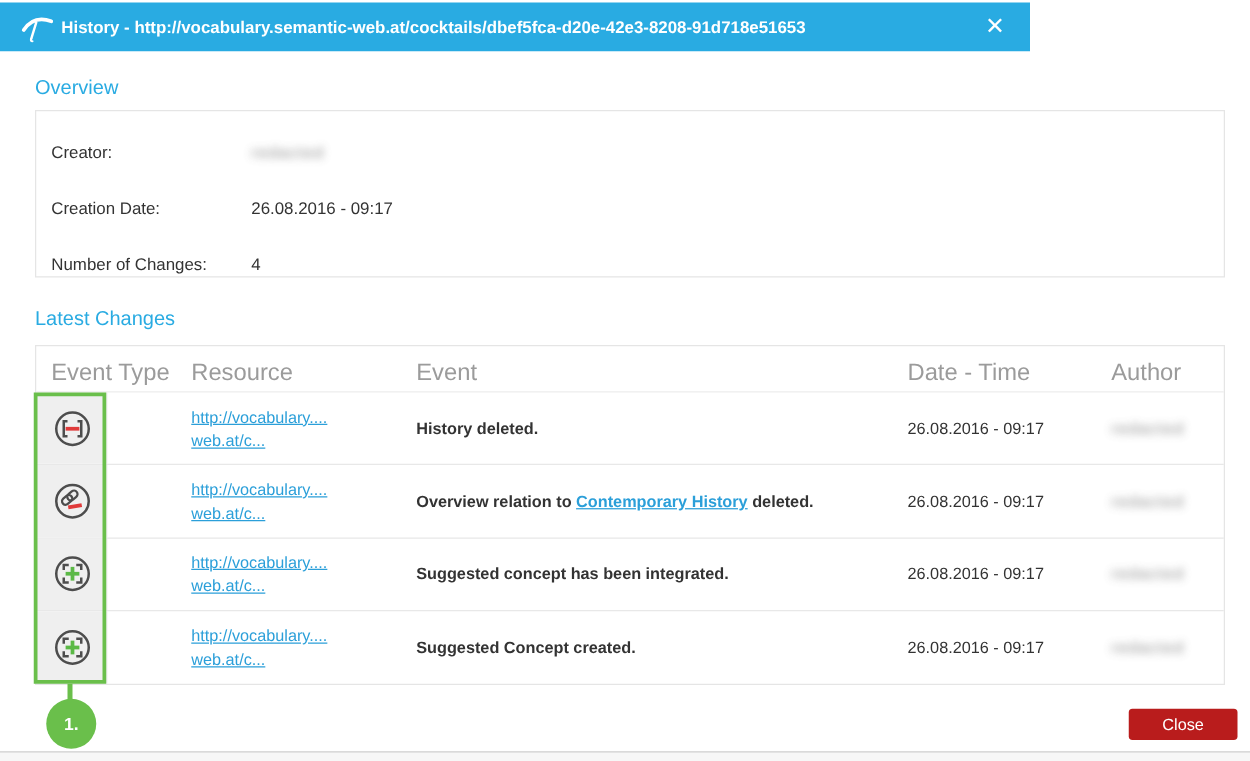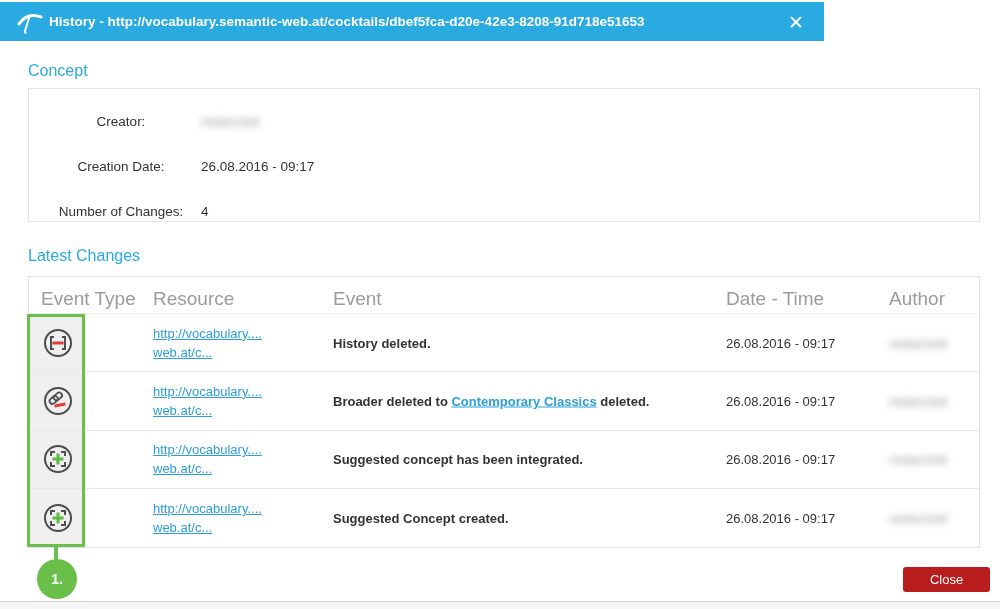--- a/index.html
+++ b/index.html
@@ -27,21 +27,21 @@
     position:absolute; left:28px; color:#29abe2; font-size:16px; font-weight:400;
   }
   .h-overview { top:62px; }
   .h-changes  { top:247px; }
   
   .panel {
     position:absolute; left:28px; width:952px; background:#fff;
     border:1px solid #e5e5e5;
   }
   .overview-panel { top:88px; height:134px; padding-top:10px; }
-  .field-row { height:45px; display:flex; align-items:center; font-size:13.5px;text-align:center; }
+  .field-row { height:45px; display:flex; align-items:center; font-size:13.5px; }
   .field-label { width:172px; padding-left:12px; color:#333; }
   .field-value { color:#333; }
   .blur {
     filter:blur(3.5px); color:#6f6f6f; opacity:.8; letter-spacing:1px;
     font-size:13px; user-select:none;
   }
   
   .table-panel { top:276px; height:272px; }
   .thead {
     position:relative; height:37px; border-bottom:1px solid #ededed;
@@ -103,21 +103,21 @@
 <div class="titlebar">
   <svg class="logo" viewBox="0 0 26 26">
     <path d="M2 15 Q10 3 24 8" stroke="#fff" stroke-width="3" fill="none" stroke-linecap="round"></path>
     <path d="M12 9 L8 22" stroke="#fff" stroke-width="2" fill="none" stroke-linecap="round"></path>
     <path d="M8 22 q-1 2 1 2" stroke="#fff" stroke-width="1.6" fill="none" stroke-linecap="round"></path>
   </svg>
   <span class="title">History - http://vocabulary.semantic-web.at/cocktails/dbef5fca-d20e-42e3-8208-91d718e51653</span>
   <span class="close-x">✕</span>
 </div>
 
-<div class="section-heading h-overview">Concept</div>
+<div class="section-heading h-overview">Overview</div>
 
 <div class="panel overview-panel">
   <div class="field-row">
     <span class="field-label">Creator:</span>
     <span class="field-value blur">redacted</span>
   </div>
   <div class="field-row">
     <span class="field-label">Creation Date:</span>
     <span class="field-value">26.08.2016 - 09:17</span>
   </div>
@@ -164,21 +164,21 @@
           <rect x="5.5" y="9.2" width="9" height="5.6" rx="2.8"></rect>
           <rect x="11" y="9.2" width="9" height="5.6" rx="2.8"></rect>
         </g>
         <rect x="11.5" y="17.5" width="11" height="3" fill="#e03a3a" transform="rotate(-10 17 19)"></rect>
       </svg>
     </div>
     <div class="cell cell-res">
       <span class="link">http://vocabulary....</span><br>
       <span class="link">web.at/c...</span>
     </div>
-    <div class="cell cell-event"><span>Broader deleted to </span><span class="link inline-link">Contemporary Classics</span><span> deleted.</span></div>
+    <div class="cell cell-event"><span>Overview relation to </span><span class="link inline-link">Contemporary History</span><span> deleted.</span></div>
     <div class="cell cell-date">26.08.2016 - 09:17</div>
     <div class="cell cell-author blur">redacted</div>
   </div>
 
   <div class="trow">
     <div class="cell-type">
       <svg width="30" height="30" viewBox="0 0 30 30">
         <circle cx="15" cy="15" r="13" stroke="#4d4d4d" stroke-width="2" fill="none"></circle>
         <path d="M8 12 V8 H12 M18 8 H22 V12 M22 18 V22 H18 M12 22 H8 V18" stroke="#4d4d4d" stroke-width="2" fill="none"></path>
         <rect x="13.5" y="9.5" width="3" height="11" fill="#5bb946"></rect>

